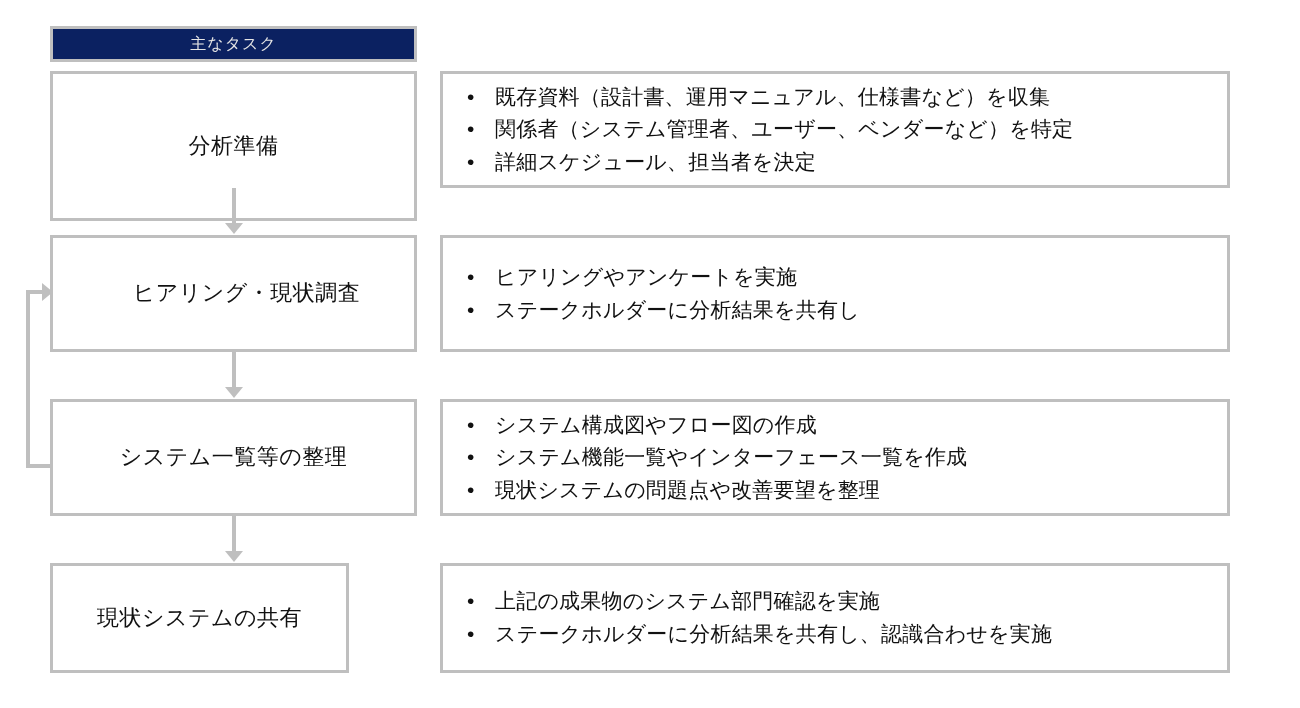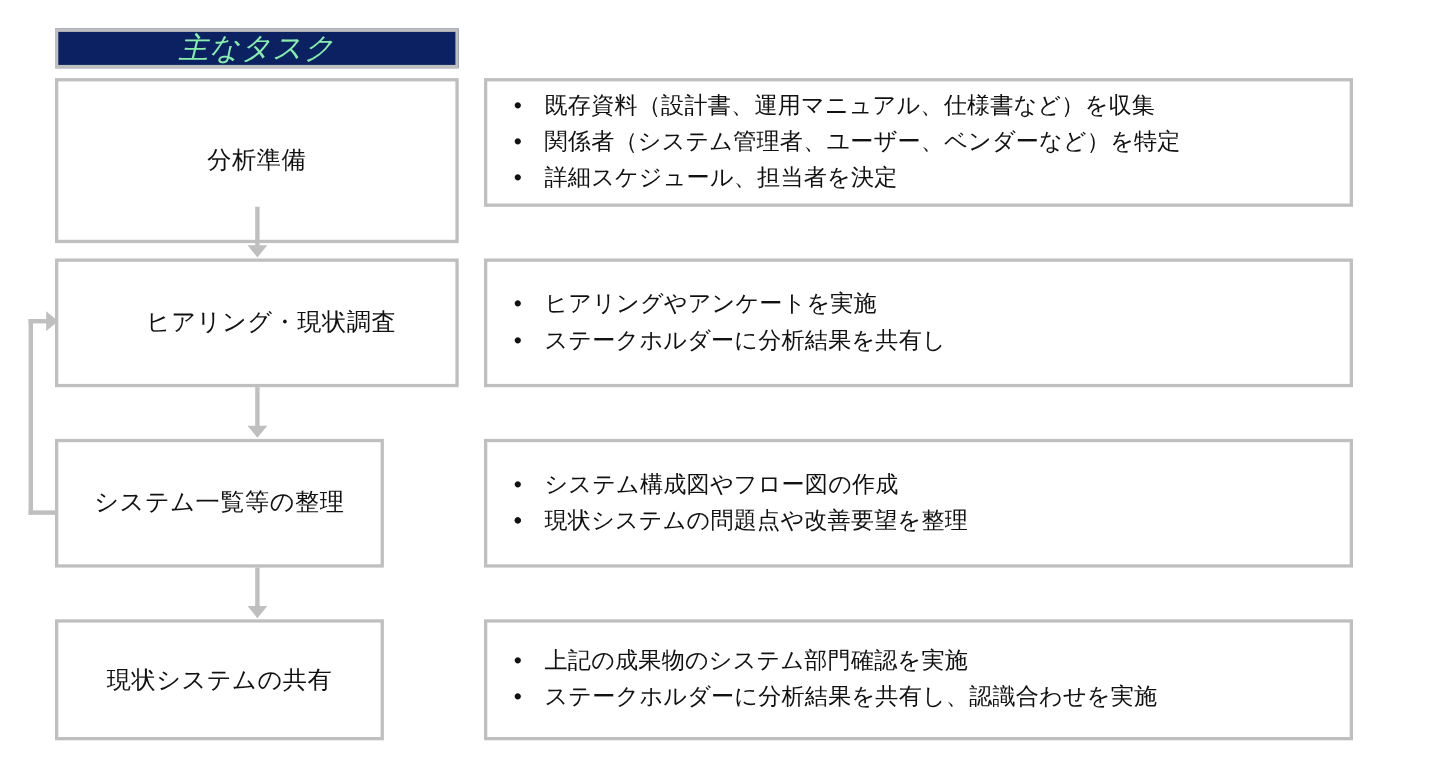--- a/index.html
+++ b/index.html
@@ -31,26 +31,25 @@
   }
 
   .hdr {
     background: #0b2161;
     border: 3px solid #bfbfbf;
     display: flex;
     align-items: center;
     justify-content: center;
   }
   .hdr .hdr-label {
-    color: #86efac;
-    font-size: 27px;
+    color: #e5e5e5;
+    font-size: 16px;
     letter-spacing: 1px;
     line-height: 1;
     white-space: nowrap;
-    font-style: italic;
   }
 
   
   .task {
     display: flex;
     align-items: center;
     justify-content: center;
   }
   .task .task-label {
     font-size: 22px;
@@ -162,32 +161,33 @@
       <li>
         <span class="bul">•</span>
         <span>ステークホルダーに分析結果を共有し</span>
       </li>
     </ul>
   </div>
 
   <div class="conn conn-v" style="left:232px; top:352px; height:36px;"></div>
   <div class="arrow-down" style="left:225px; top:387px;"></div>
 
-  <div class="box task" style="left:50px; top:399px; width:299px; height:117px;">
+  <div class="box task" style="left:50px; top:399px; width:367px; height:117px;">
     <span class="task-label">システム一覧等の整理</span>
   </div>
 
   <div class="box detail" style="left:440px; top:399px; width:790px; height:117px;">
     <ul class="bullets">
       <li>
         <span class="bul">•</span>
         <span>システム構成図やフロー図の作成</span>
       </li>
       <li>
         <span class="bul">•</span>
+        <span>システム機能一覧やインターフェース一覧を作成</span>
       </li>
       <li>
         <span class="bul">•</span>
         <span>現状システムの問題点や改善要望を整理</span>
       </li>
     </ul>
   </div>
 
   <div class="conn conn-v" style="left:232px; top:516px; height:36px;"></div>
   <div class="arrow-down" style="left:225px; top:551px;"></div>

